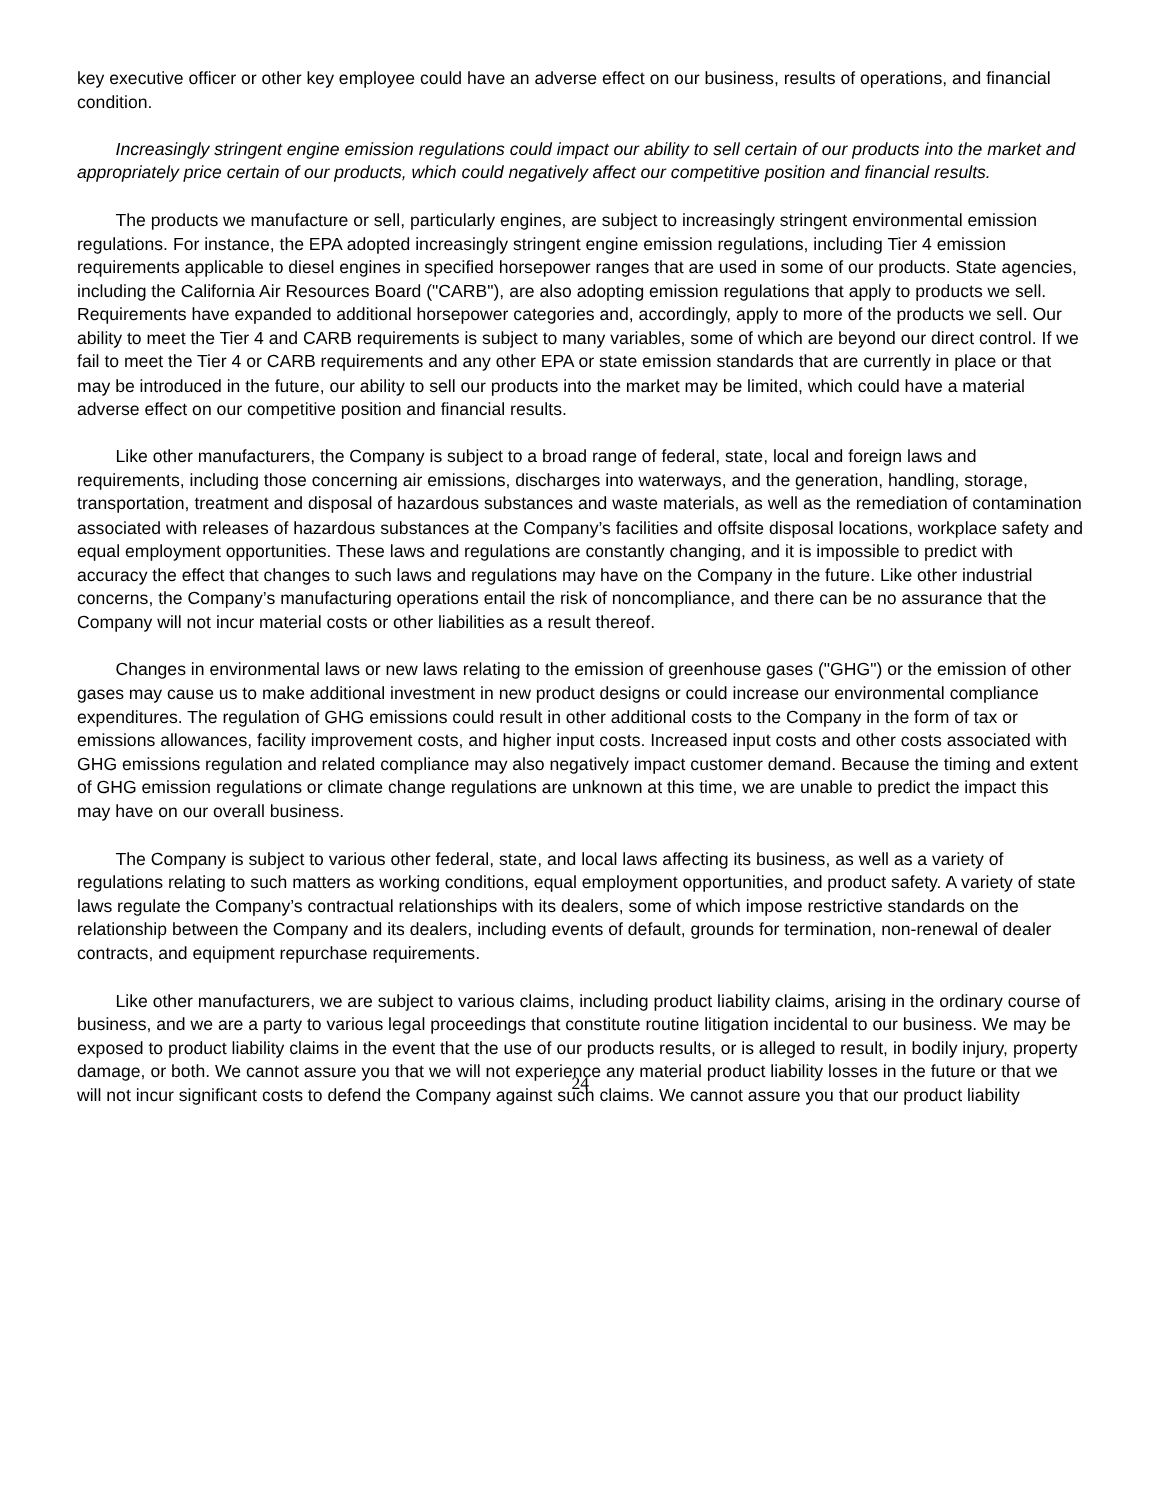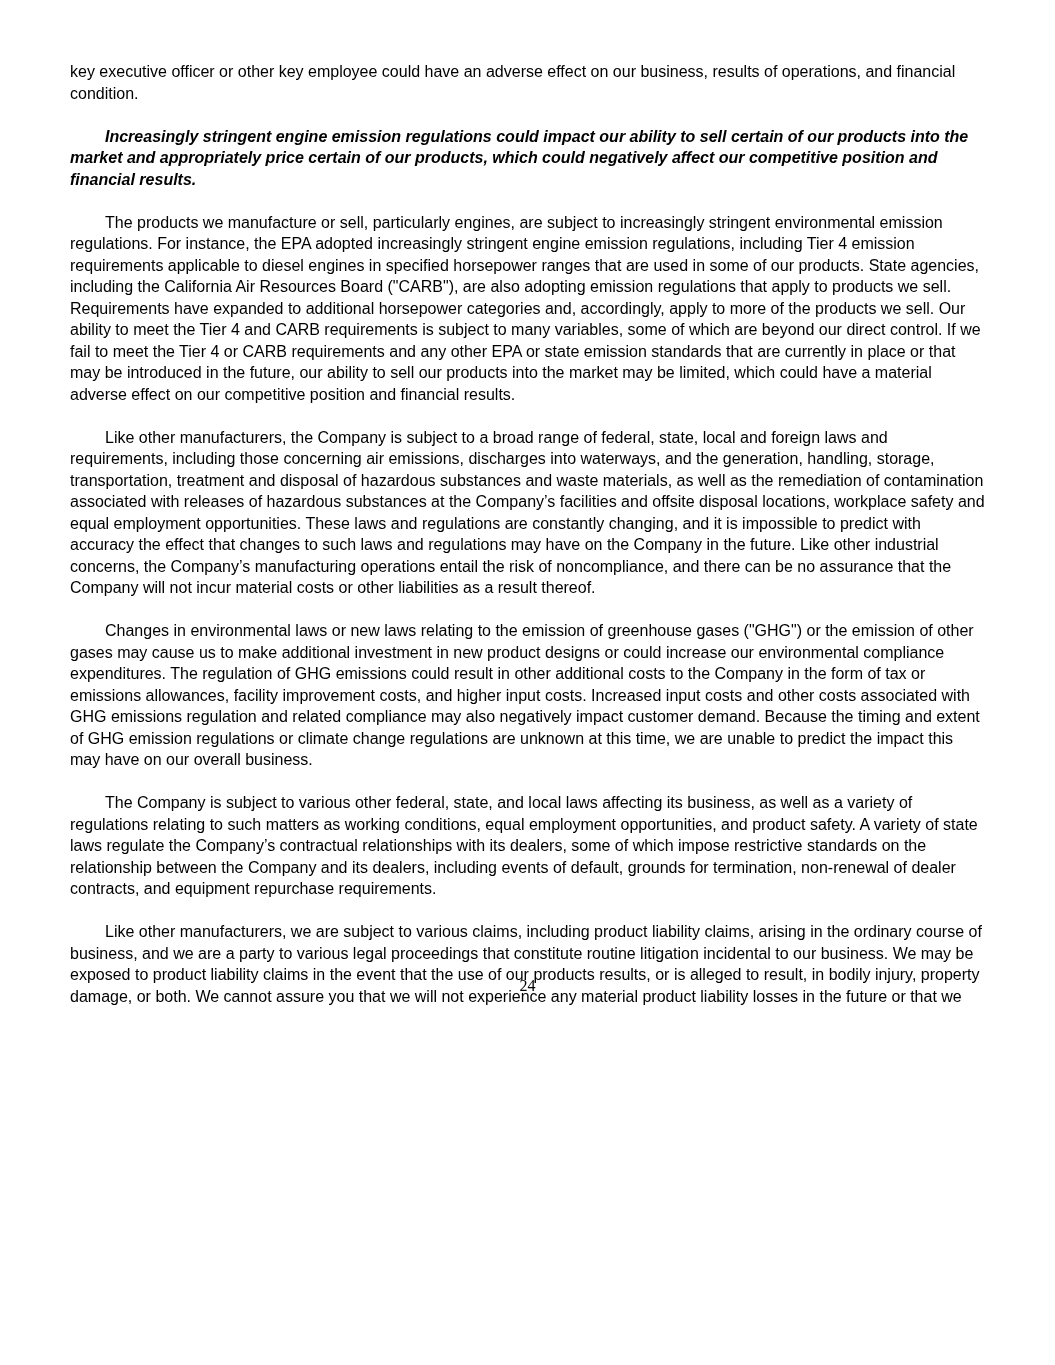--- a/index.html
+++ b/index.html
@@ -22,21 +22,21 @@
   }
   .para {
     margin: 0 0 21.5px 0;
     text-indent: 35px;
     white-space: pre-wrap;
   }
   .para.no-indent {
     text-indent: 0;
   }
   .para.heading {
-    font-weight: bold;
+    font-weight: normal;
     font-style: italic;
   }
   .page-number {
     position: absolute;
     bottom: 12px;
     left: 0;
     width: 100%;
     text-align: center;
     font-family: "Liberation Serif", "DejaVu Serif", serif;
     font-size: 16px;

